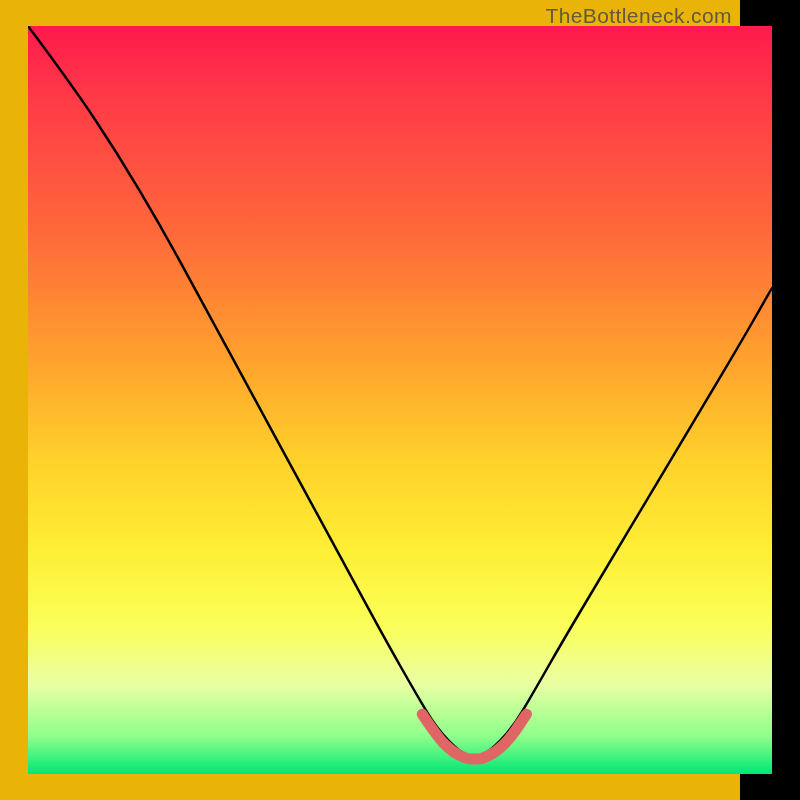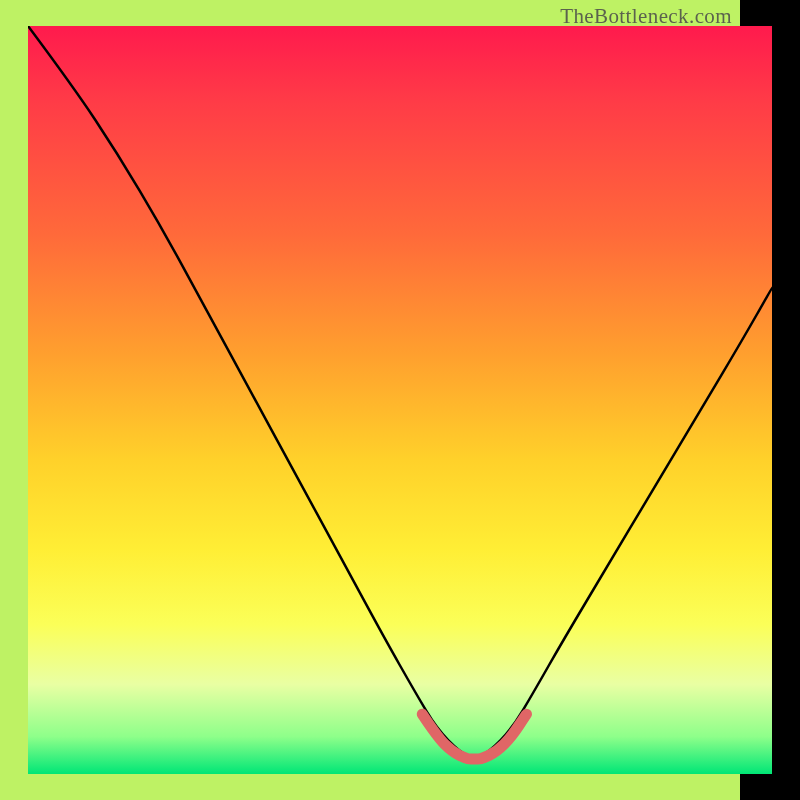--- a/index.html
+++ b/index.html
@@ -8,22 +8,21 @@
     width: 800px;
     height: 800px;
     background: #000;
     font-family: Arial, Helvetica, sans-serif;
     overflow: hidden;
   }
   .frame {
     position: relative;
     width: 740px;
     height: 800px;
-    background: #bef264;
-    font-family: Liberation Serif, serif;
+    background: #eab308;
   }
   .plot-box {
     position: absolute;
     left: 28px;
     top: 26px;
     width: 744px;
     height: 748px;
     
     background: linear-gradient(
       to bottom,

